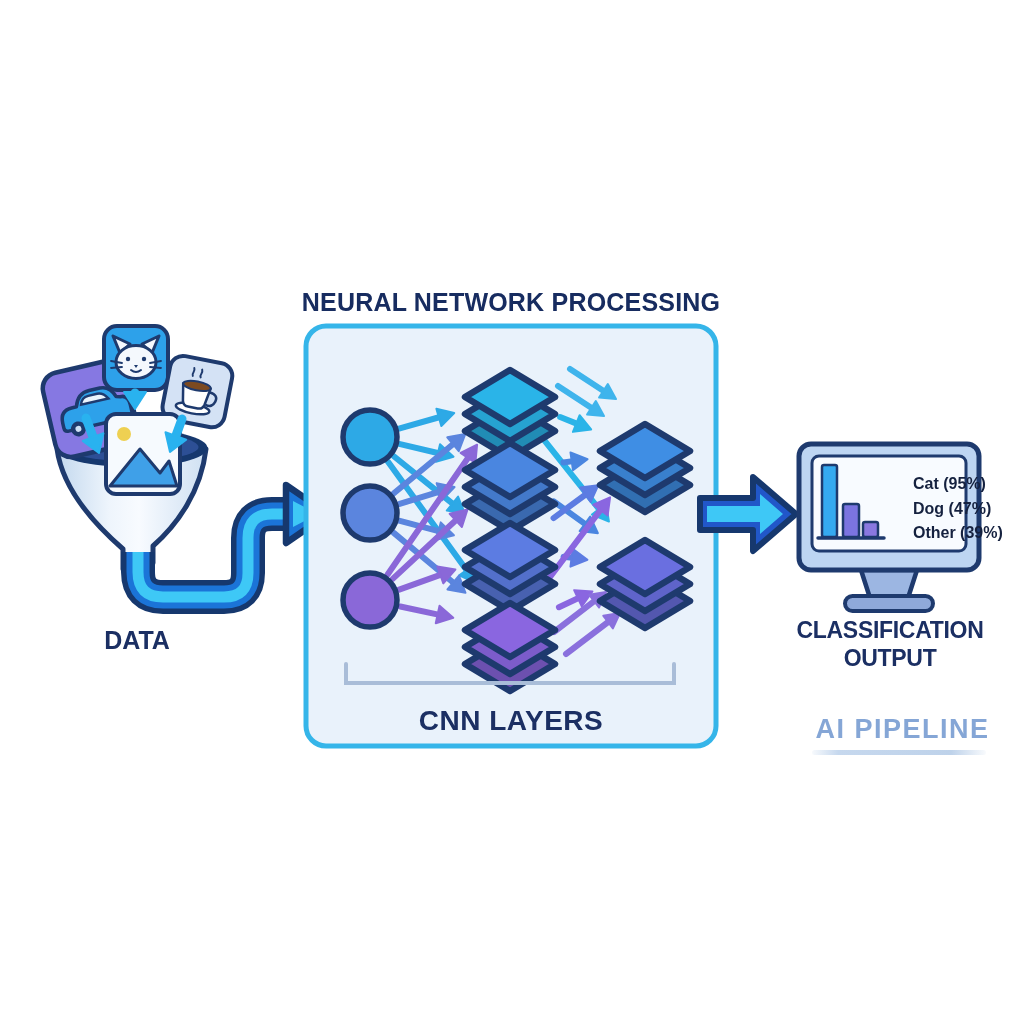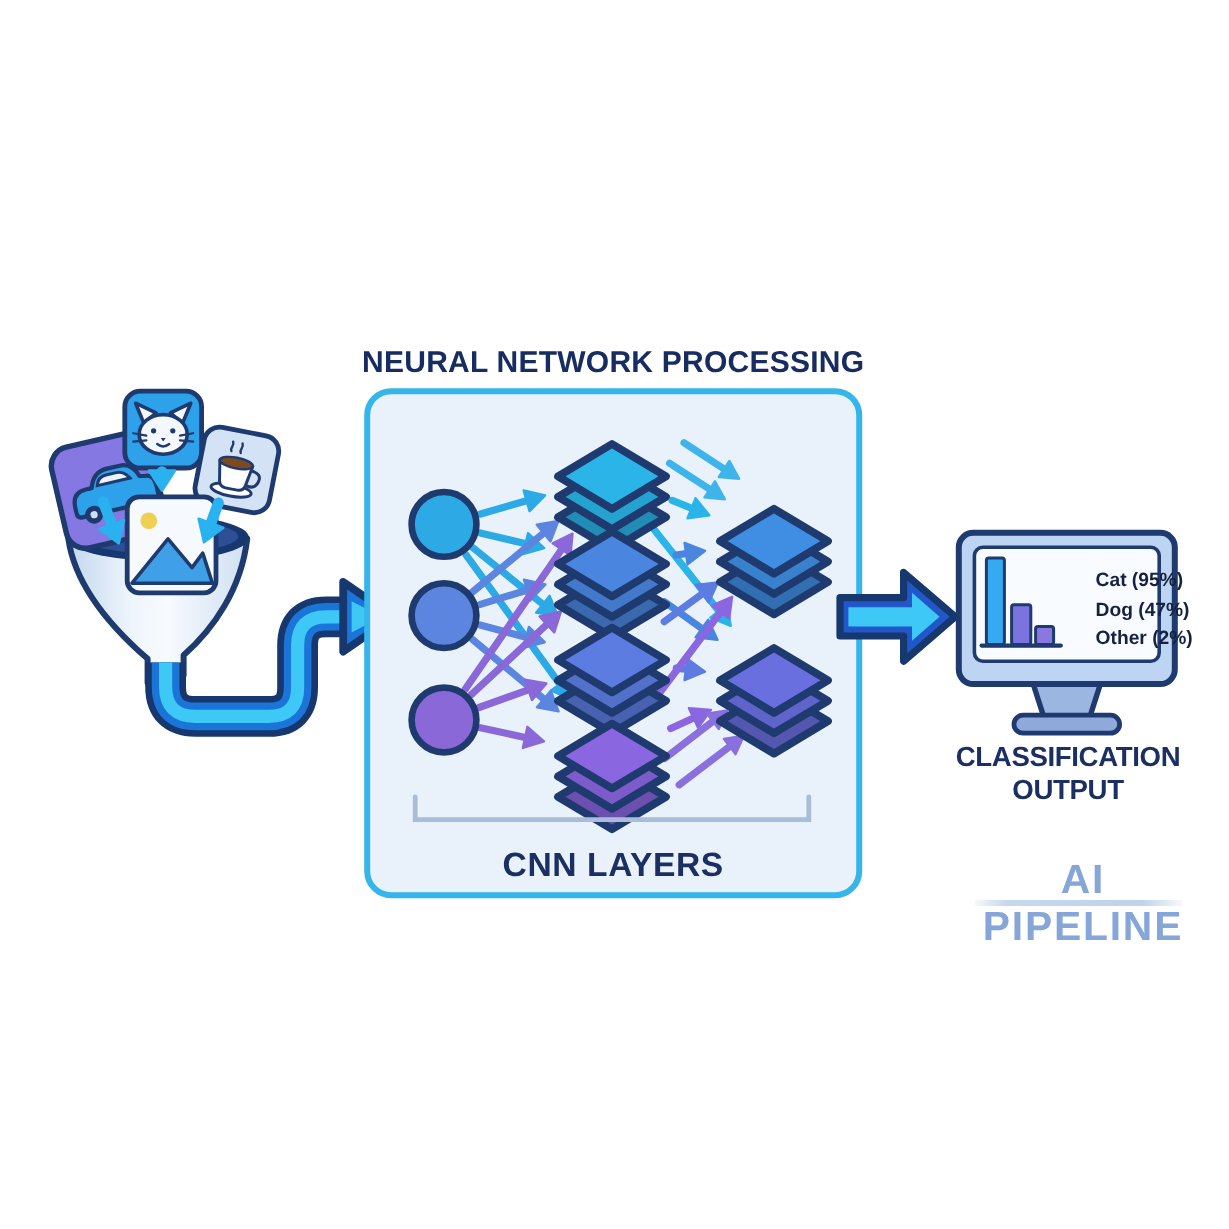--- a/index.html
+++ b/index.html
@@ -5,21 +5,21 @@
   html,body{margin:0;padding:0;background:#fff;}
   .canvas{position:relative;width:1024px;height:1024px;background:#ffffff;overflow:hidden;
           font-family:"Liberation Sans",sans-serif;}
   .canvas svg{position:absolute;left:0;top:0;}
   .t{position:absolute;font-weight:bold;color:#1b2f63;text-align:center;
      font-family:"Liberation Sans",sans-serif;}
   .title{left:296px;top:288px;width:430px;font-size:25px;letter-spacing:0.2px;color:#172c60;}
   .intake-label{left:38px;top:626px;width:198px;font-size:25px;line-height:29px;}
   .cnn-label{left:306px;top:705px;width:410px;font-size:28px;letter-spacing:0.5px;}
   .class-label{left:770px;top:616px;width:240px;font-size:23px;line-height:28px;letter-spacing:-0.3px;}
-  .ai-label{left:810px;top:714px;width:185px;font-size:34px;letter-spacing:1.5px;color:#85a6d6;}
+  .ai-label{left:810px;top:714px;width:185px;font-size:27px;letter-spacing:1.5px;color:#85a6d6;}
   .ai-underline{position:absolute;left:812px;top:750px;width:174px;height:5px;border-radius:3px;
      background:linear-gradient(90deg,rgba(200,218,238,0.15),#c6d8ee 15%,#bed2ea 80%,rgba(190,210,234,0.1));}
   .monitor-text{position:absolute;left:885px;top:472px;width:92px;font-size:16px;line-height:24.5px;
      font-weight:600;color:#15213f;text-align:left;margin-left:28px;}
 </style>
 </head>
 <body>
 
 <div class="canvas">
 
@@ -195,30 +195,31 @@
           <rect x="843" y="504" width="16" height="33" rx="2" fill="#7b74e0" stroke="#1e3a6e" stroke-width="2.5"></rect>
           <rect x="863" y="522" width="15" height="15" rx="2" fill="#8a78e0" stroke="#1e3a6e" stroke-width="2.5"></rect>
         </g>
       <line x1="818" y1="538" x2="884" y2="538" stroke="#1e3a6e" stroke-width="3.5" stroke-linecap="round"></line>
     </g>
   </svg>
 
   <div class="t title">NEURAL NETWORK PROCESSING</div>
 
   <div class="t intake-label">
+    <div>DATA</div>
   </div>
 
   <div class="t cnn-label">CNN LAYERS</div>
 
   <div class="t class-label">
     <div>CLASSIFICATION</div>
     <div>OUTPUT</div>
   </div>
 
   <div class="monitor-text">
     <div>Cat (95%)</div>
     <div>Dog (47%)</div>
-    <div>Other (2%)</div>
+    <div>Other (39%)</div>
   </div>
 
   <div class="t ai-label">AI PIPELINE</div>
   <div class="ai-underline"></div>
 </div>
 
 </body></html>

